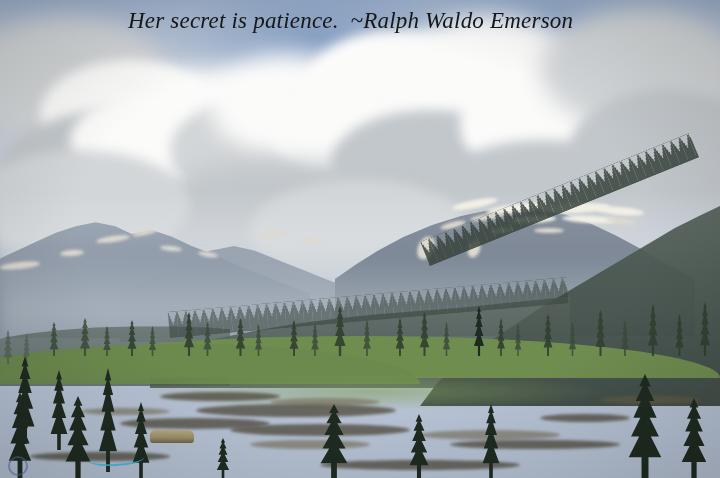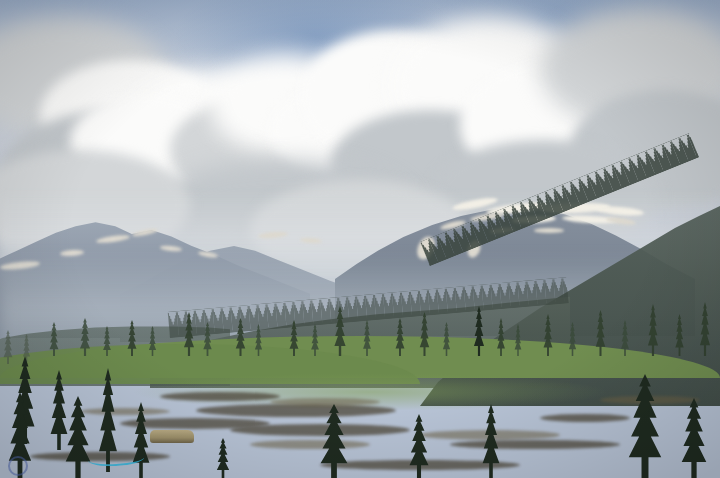--- a/index.html
+++ b/index.html
@@ -437,18 +437,19 @@
         <i></i>
       </div>
       <div class="tree dark" style="left: 212px; top: 438px; width: 22px; height: 40px;">
         <i></i>
       </div>
     </div>
 
   <div class="vignette"></div>
 
   <div class="quote">
+    <span class="l2"><span>Her secret is patience.</span><span class="author">  ~Ralph Waldo Emerson</span></span>
   </div>
 
   <div class="wm-swash"></div>
   <div class="wm-seal"></div>
 
 </div>
 
 </body></html>

